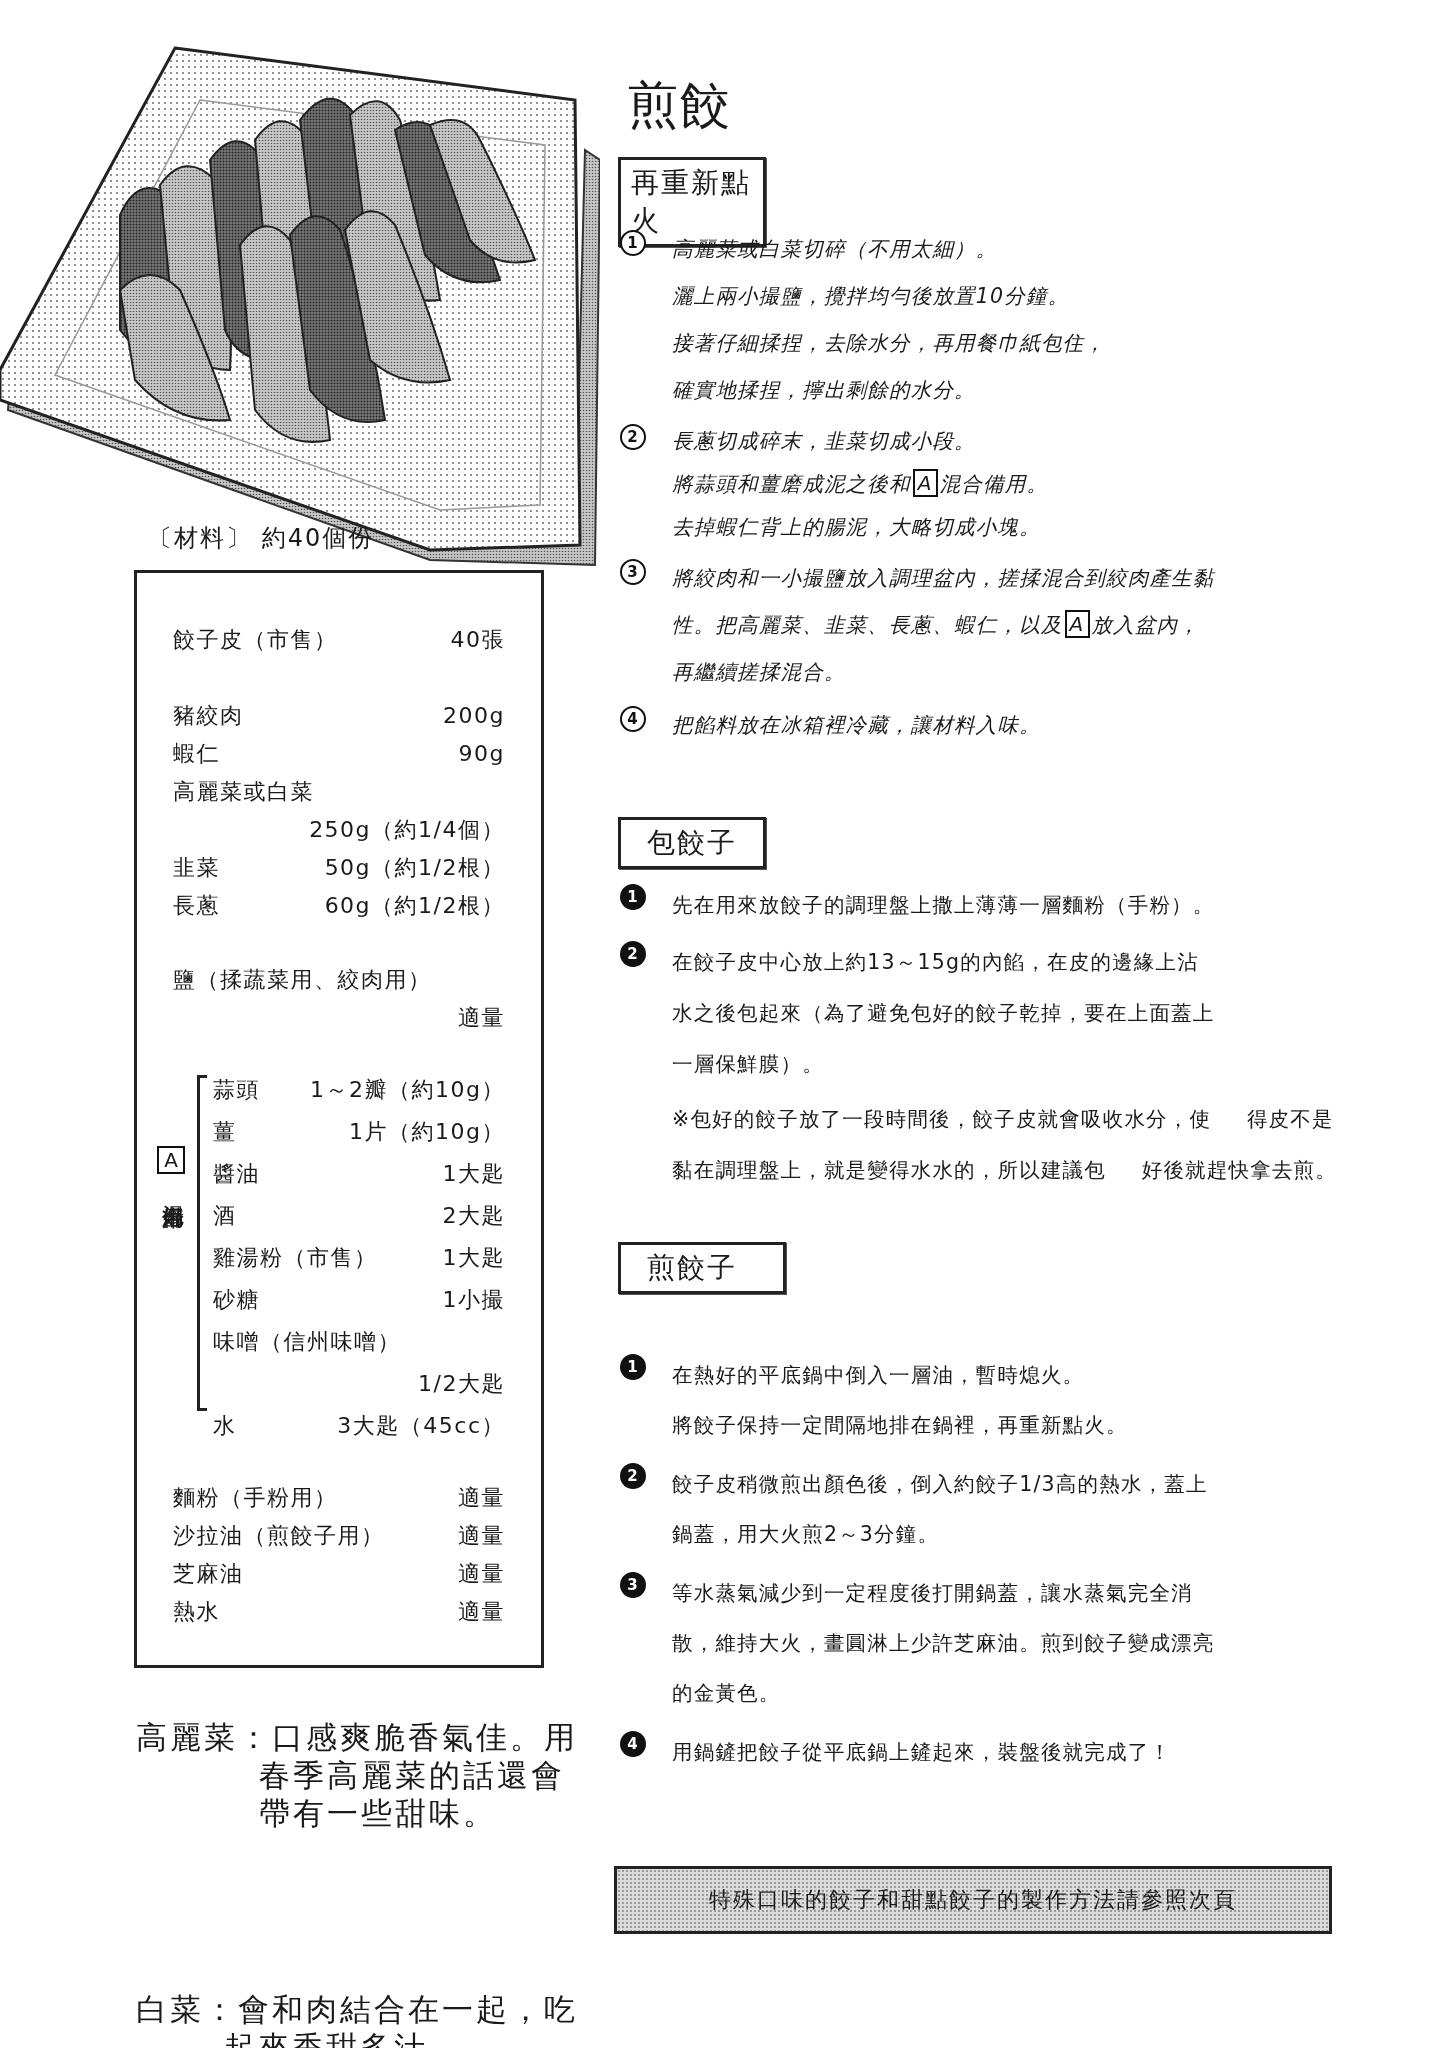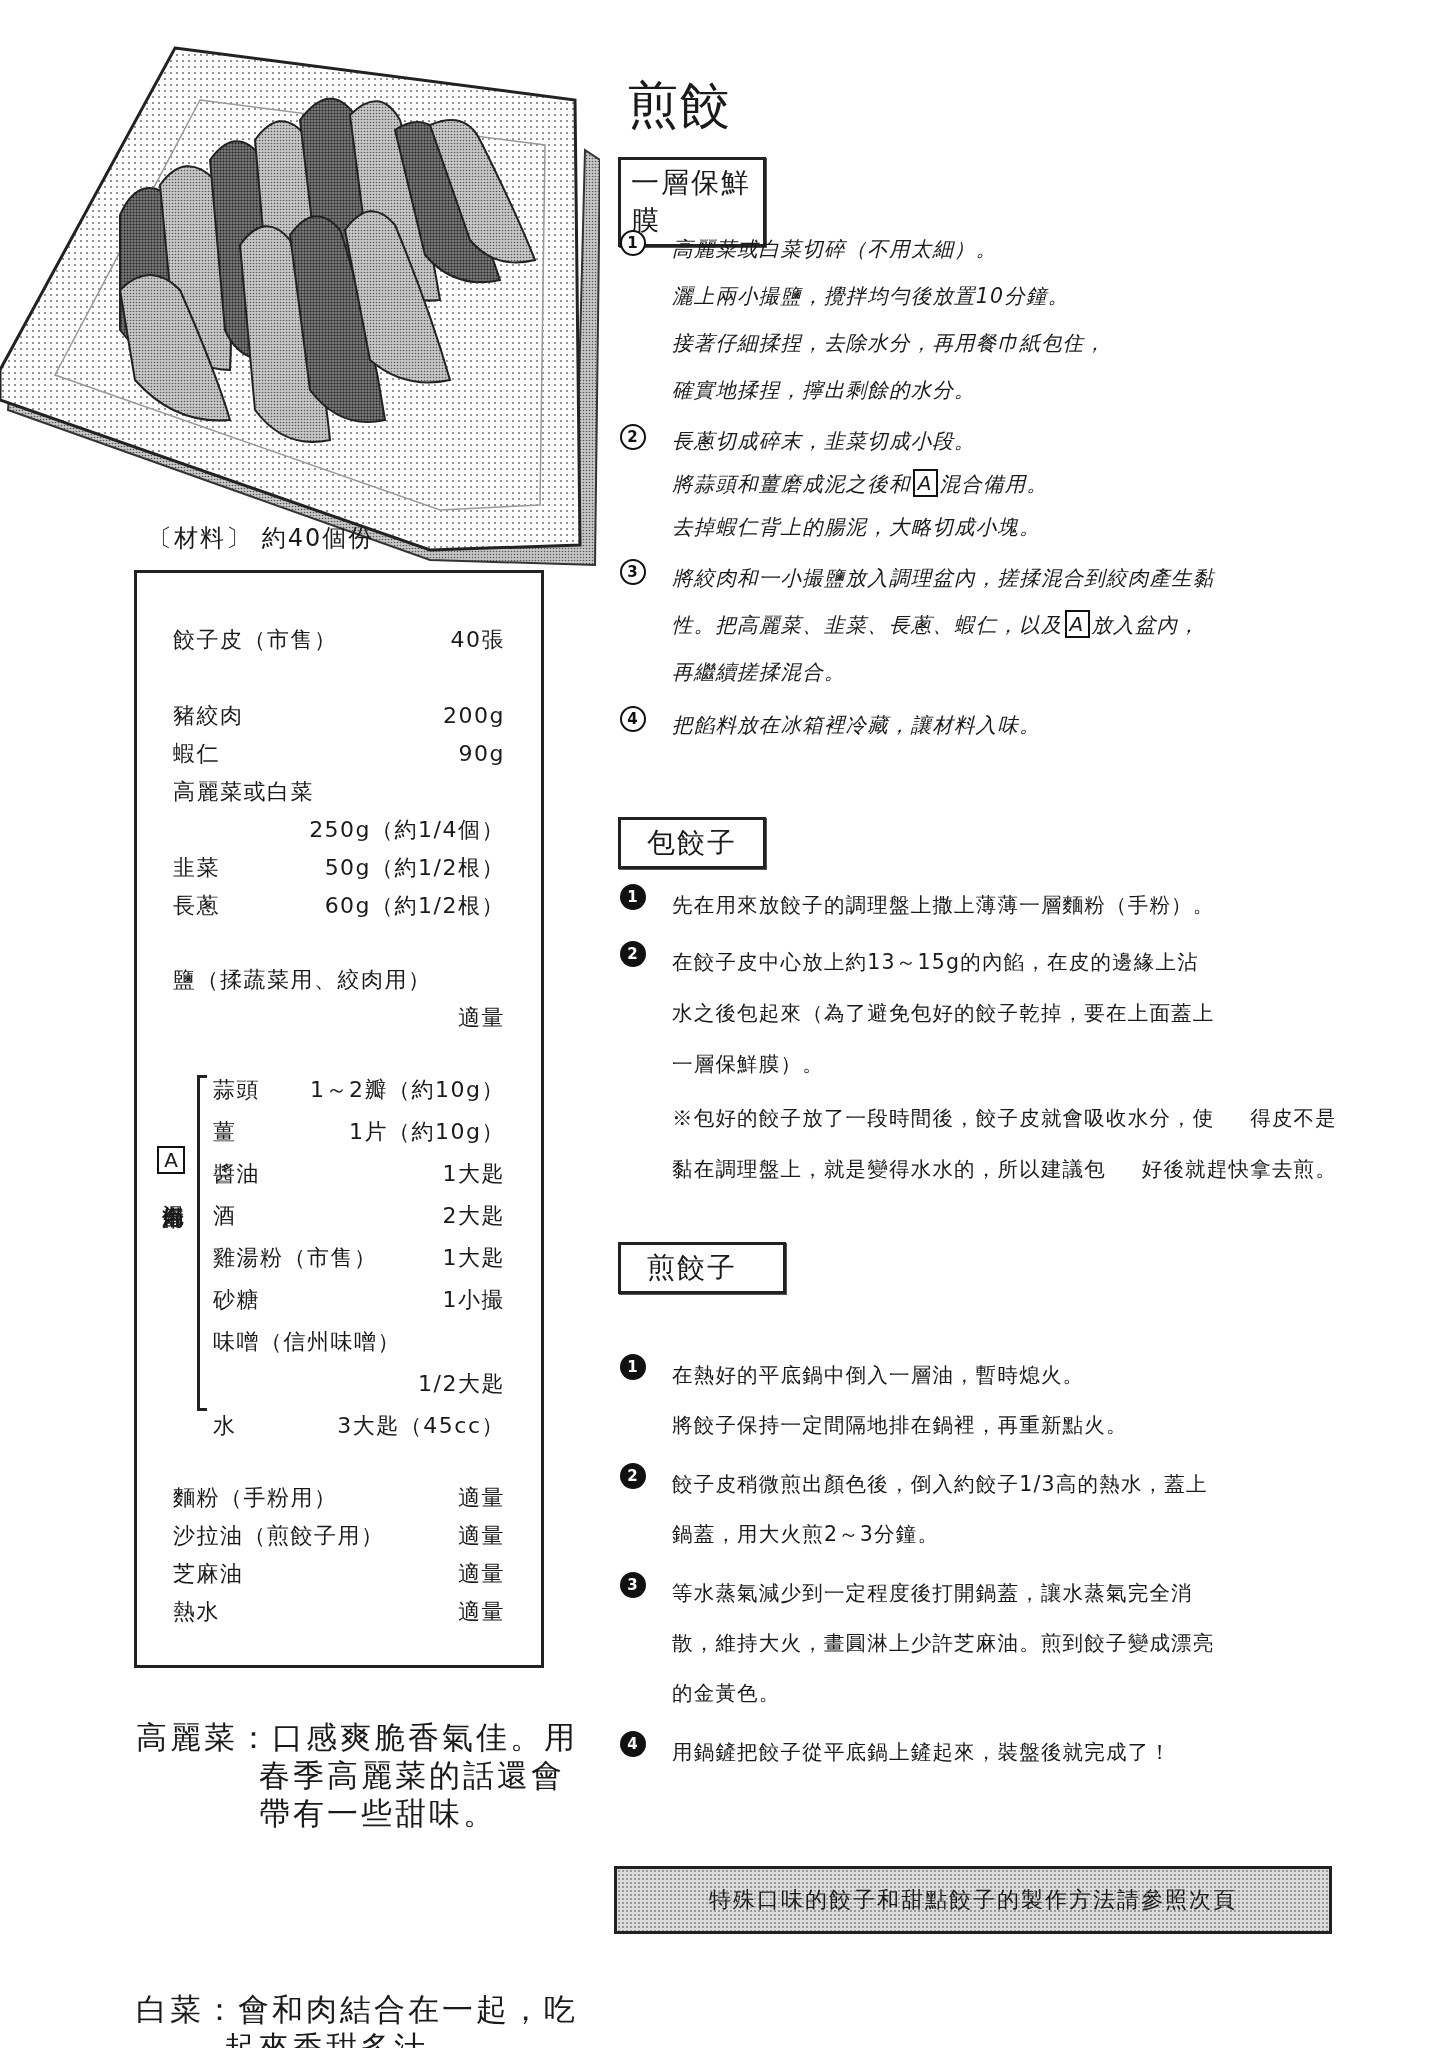--- a/index.html
+++ b/index.html
@@ -53,21 +53,21 @@
   .steps-filling { top: 226px; }
   .steps-filling .line { line-height: 47px; font-style: italic; }
   .steps-filling .step { margin-bottom: 0; }
   .steps-filling .s2 .line { line-height: 43px; }
   .steps-filling .step + .step { margin-top: 6px; }
 
   .steps-wrap { top: 880px; }
   .steps-wrap .line { line-height: 51px; }
   .steps-wrap .step + .step { margin-top: 6px; }
   .note { position: relative; padding-left: 52px; margin-top: 4px; }
-  .note .line { line-height: 51px; font-family: Liberation Mono, monospace; }
+  .note .line { line-height: 51px; }
   .note .indent { padding-left: 28px; }
 
   .steps-fry { top: 1350px; }
   .steps-fry .line { line-height: 50px; }
   .steps-fry .step + .step { margin-top: 9px; }
 
   
   .banner {
     position: absolute; left: 614px; top: 1846px; width: 718px; height: 68px;
     border: 3px solid #222;
@@ -160,21 +160,21 @@
       <path d="M240 205 Q265 170 290 200 Q320 300 330 400 Q285 410 255 370 Z" fill="url(#dense)"></path>
       <path d="M290 195 Q315 160 340 190 Q370 280 385 380 Q340 390 310 350 Z" fill="url(#dark)"></path>
       <path d="M345 190 Q370 155 395 185 Q430 270 450 340 Q405 350 370 320 Z" fill="url(#dense)"></path>
       <path d="M120 250 Q150 220 180 250 Q215 330 230 380 Q175 385 135 340 Z" fill="url(#dense)"></path>
     </g>
   </svg>
 </div>
 
 <h1 class="title">煎餃</h1>
 
-<div class="section-header sh-filling">一層保鮮膜</div>
+<div class="section-header sh-filling">再重新點火</div>
 
 <div class="steps steps-filling">
   <div class="step s1">
     <span class="marker outline">1</span>
     <span class="line">高麗菜或白菜切碎（不用太細）。</span>
     <span class="line">灑上兩小撮鹽，攪拌均勻後放置10分鐘。</span>
     <span class="line">接著仔細揉捏，去除水分，再用餐巾紙包住，</span>
     <span class="line">確實地揉捏，擰出剩餘的水分。</span>
   </div>
   <div class="step s2">

